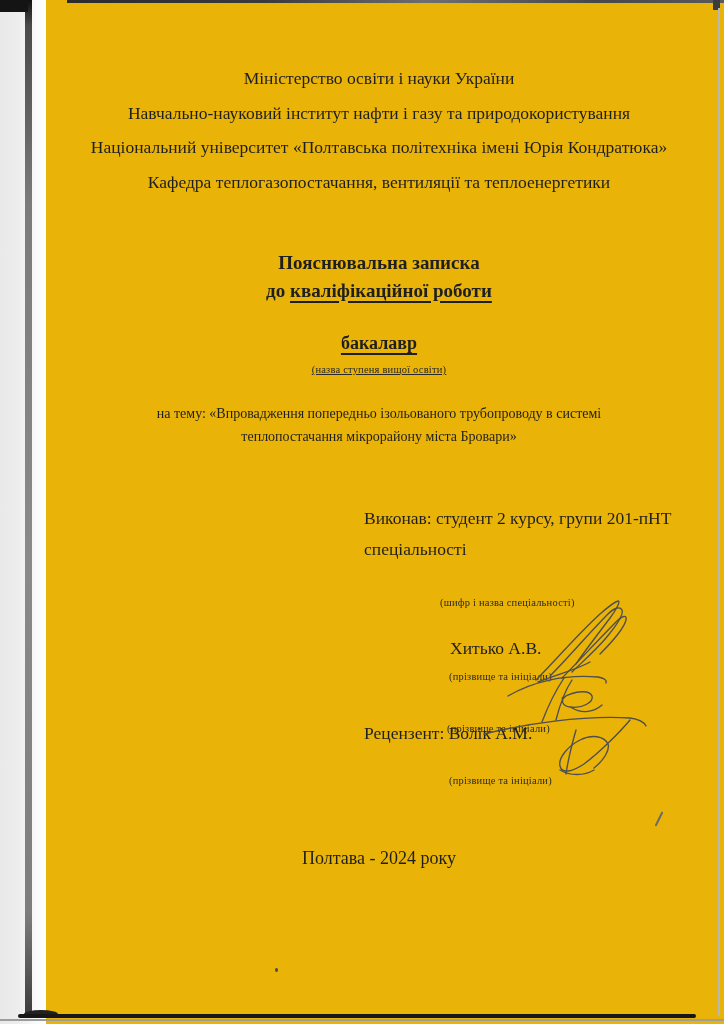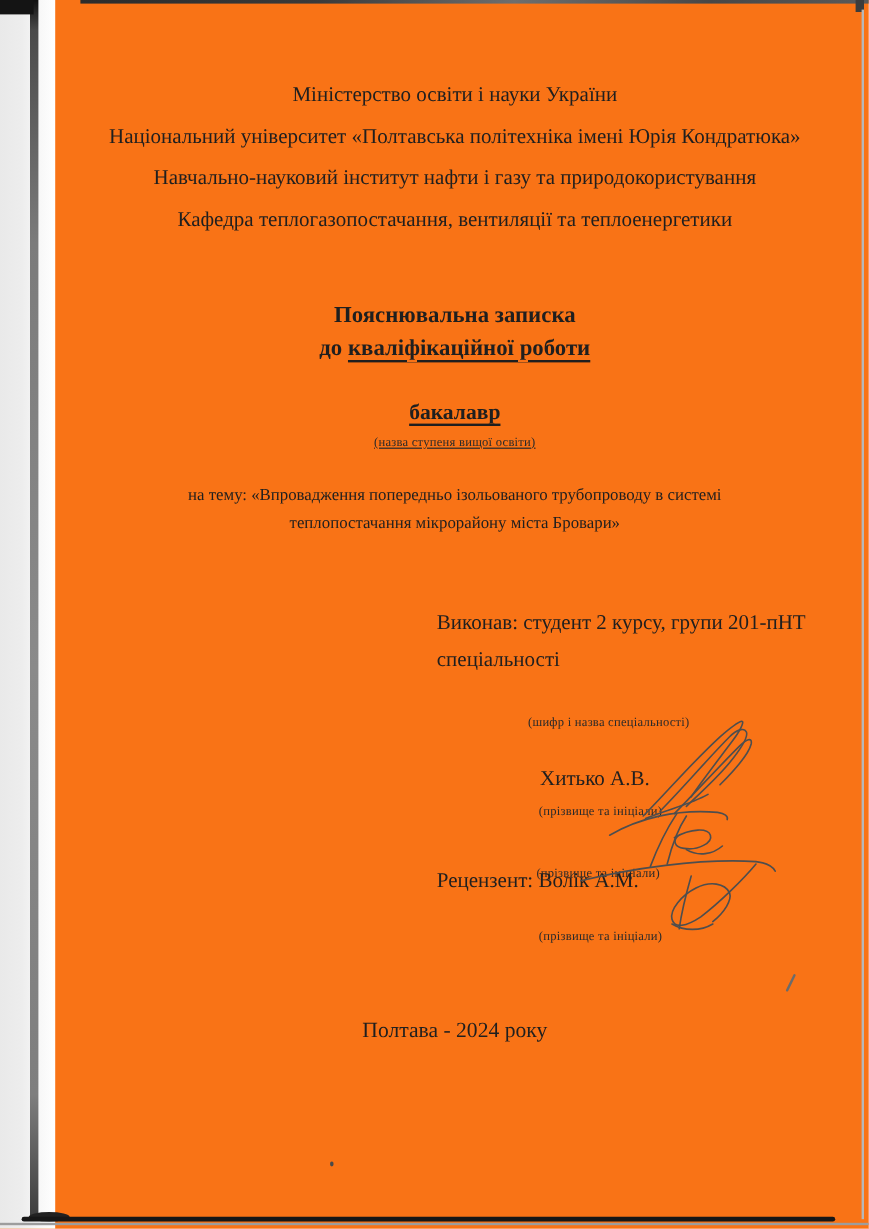--- a/index.html
+++ b/index.html
@@ -2,21 +2,21 @@
 <html><head>
 <meta charset="utf-8">
 <style>
   html,body{margin:0;padding:0;}
   body{
     width:724px;height:1024px;overflow:hidden;
     background:#ffffff;
     font-family:"Liberation Serif","DejaVu Serif",serif;
     color:#1f1f1f;
   }
-  .scan{position:relative;width:724px;height:1024px;background:#f97316;}
+  .scan{position:relative;width:724px;height:1024px;background:#eab308;}
 
   
   .left-band{position:absolute;left:0;top:0;width:46px;height:1024px;
     background:linear-gradient(90deg,#e9e9e9 0%,#ededed 40%,#f7f7f7 70%,#ffffff 100%);}
   .spine-line{position:absolute;left:25px;top:0;width:7px;height:1013px;
     background:linear-gradient(180deg,#101010 0%,#4a4a4a 2.5%,#7b7b7b 20%,#8a8a8a 55%,#7e7e7e 90%,#3d3d3d 100%);
     filter:blur(.4px);}
   .corner-black{position:absolute;left:0;top:0;width:28px;height:12px;background:#141414;}
   .top-hairline{position:absolute;left:67px;right:0;top:0;height:3px;
     background:linear-gradient(90deg,#2c2c2c 0%,#3a3a3a 30%,#6e6e6e 55%,#474747 80%,#5a5a5a 100%);}
@@ -68,22 +68,22 @@
   <div class="tr-smudge"></div>
   <div class="right-hairline"></div>
   <div class="bottom-blob"></div>
   <div class="bottom-dark-line"></div>
   <div class="bottom-gray-line"></div>
   <div class="slash-mark"></div>
   <div class="tiny-dot"></div>
 
   <div class="abs centered header-block">
     <div class="line">Міністерство освіти і науки України</div>
+    <div class="line">Навчально-науковий інститут нафти і газу та природокористування</div>
     <div class="line">Національний університет «Полтавська політехніка імені Юрія Кондратюка»</div>
-    <div class="line">Навчально-науковий інститут нафти і газу та природокористування</div>
     <div class="line">Кафедра теплогазопостачання, вентиляції та теплоенергетики</div>
   </div>
 
   <div class="abs centered title-block">
     <div class="line">Пояснювальна записка</div>
     <div class="line"><span>до </span><span class="u">кваліфікаційної роботи</span></div>
   </div>
 
   <div class="abs centered degree"><span class="u">бакалавр</span></div>
   <div class="abs centered cap degree-cap">(назва ступеня вищої освіти)</div>

